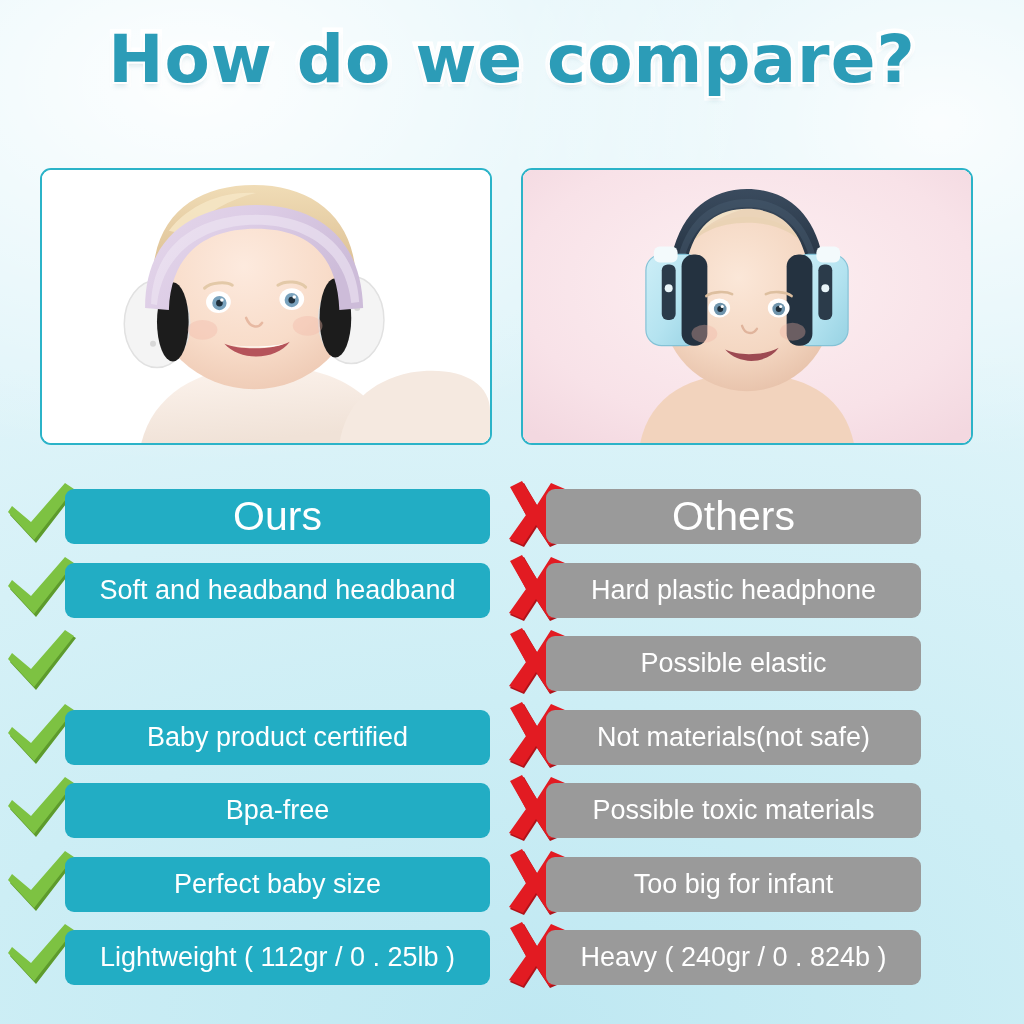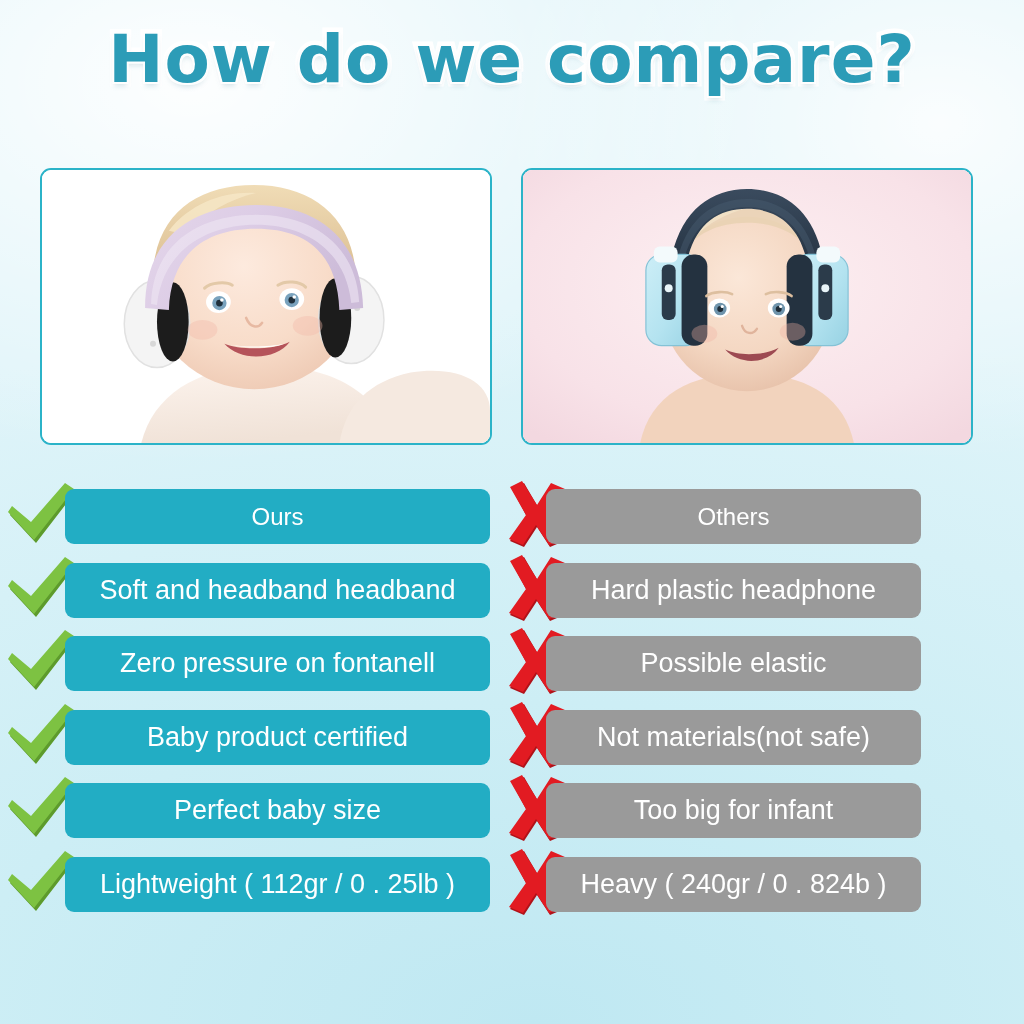--- a/index.html
+++ b/index.html
@@ -113,21 +113,21 @@
     width: 375px;
     background: #9a9a9a;
   }
   .cell-label {
     color: #ffffff;
     font-size: 27px;
     line-height: 1;
     white-space: nowrap;
     font-weight: 400;
   }
-  .row-head .cell-label { font-size: 24px; }
+  .row-head .cell-label { font-size: 41px; }
 
   
   .marker {
     position: absolute;
     top: -8px;
     width: 74px;
     height: 70px;
     pointer-events: none;
   }
   .marker-check { left: 6px; }
@@ -323,23 +323,20 @@
       </div>
     </div>
 
     <div class="row">
       <div class="marker marker-check">
         <svg viewBox="0 0 74 70">
             <path d="M4 34 L8 28 L26 44 L60 4 L70 10 L30 62 Z" fill="#5d9b2c"></path>
             <path d="M2 31 L6 25 L25 41 L59 2 L68 8 L28 59 Z" fill="#7dc242"></path>
           </svg>
       </div>
-      <div class="cell cell-ours">
-        <span class="cell-label">Zero pressure on fontanell</span>
-      </div>
       <div class="marker marker-cross">
         <svg viewBox="0 0 74 70">
             <path d="M12 8 L24 2 L38 26 L52 4 L66 10 L48 36 L64 60 L50 66 L37 46 L24 66 L10 60 L27 36 Z" fill="#b01219"></path>
             <path d="M10 6 L22 0 L37 24 L51 2 L65 8 L47 34 L63 58 L49 64 L36 44 L23 64 L9 58 L26 34 Z" fill="#e21b22"></path>
           </svg>
       </div>
       <div class="cell cell-others">
         <span class="cell-label">Possible elastic</span>
       </div>
     </div>
@@ -358,20 +355,40 @@
         <svg viewBox="0 0 74 70">
             <path d="M12 8 L24 2 L38 26 L52 4 L66 10 L48 36 L64 60 L50 66 L37 46 L24 66 L10 60 L27 36 Z" fill="#b01219"></path>
             <path d="M10 6 L22 0 L37 24 L51 2 L65 8 L47 34 L63 58 L49 64 L36 44 L23 64 L9 58 L26 34 Z" fill="#e21b22"></path>
           </svg>
       </div>
       <div class="cell cell-others">
         <span class="cell-label">Not materials(not safe)</span>
       </div>
     </div>
 
+    <div class="row">
+      <div class="marker marker-check">
+        <svg viewBox="0 0 74 70">
+            <path d="M4 34 L8 28 L26 44 L60 4 L70 10 L30 62 Z" fill="#5d9b2c"></path>
+            <path d="M2 31 L6 25 L25 41 L59 2 L68 8 L28 59 Z" fill="#7dc242"></path>
+          </svg>
+      </div>
+      <div class="cell cell-ours">
+        <span class="cell-label">Bpa-free</span>
+      </div>
+      <div class="marker marker-cross">
+        <svg viewBox="0 0 74 70">
+            <path d="M12 8 L24 2 L38 26 L52 4 L66 10 L48 36 L64 60 L50 66 L37 46 L24 66 L10 60 L27 36 Z" fill="#b01219"></path>
+            <path d="M10 6 L22 0 L37 24 L51 2 L65 8 L47 34 L63 58 L49 64 L36 44 L23 64 L9 58 L26 34 Z" fill="#e21b22"></path>
+          </svg>
+      </div>
+      <div class="cell cell-others">
+        <span class="cell-label">Possible toxic materials</span>
+      </div>
+    </div>
 
     <div class="row">
       <div class="marker marker-check">
         <svg viewBox="0 0 74 70">
             <path d="M4 34 L8 28 L26 44 L60 4 L70 10 L30 62 Z" fill="#5d9b2c"></path>
             <path d="M2 31 L6 25 L25 41 L59 2 L68 8 L28 59 Z" fill="#7dc242"></path>
           </svg>
       </div>
       <div class="cell cell-ours">
         <span class="cell-label">Perfect baby size</span>

